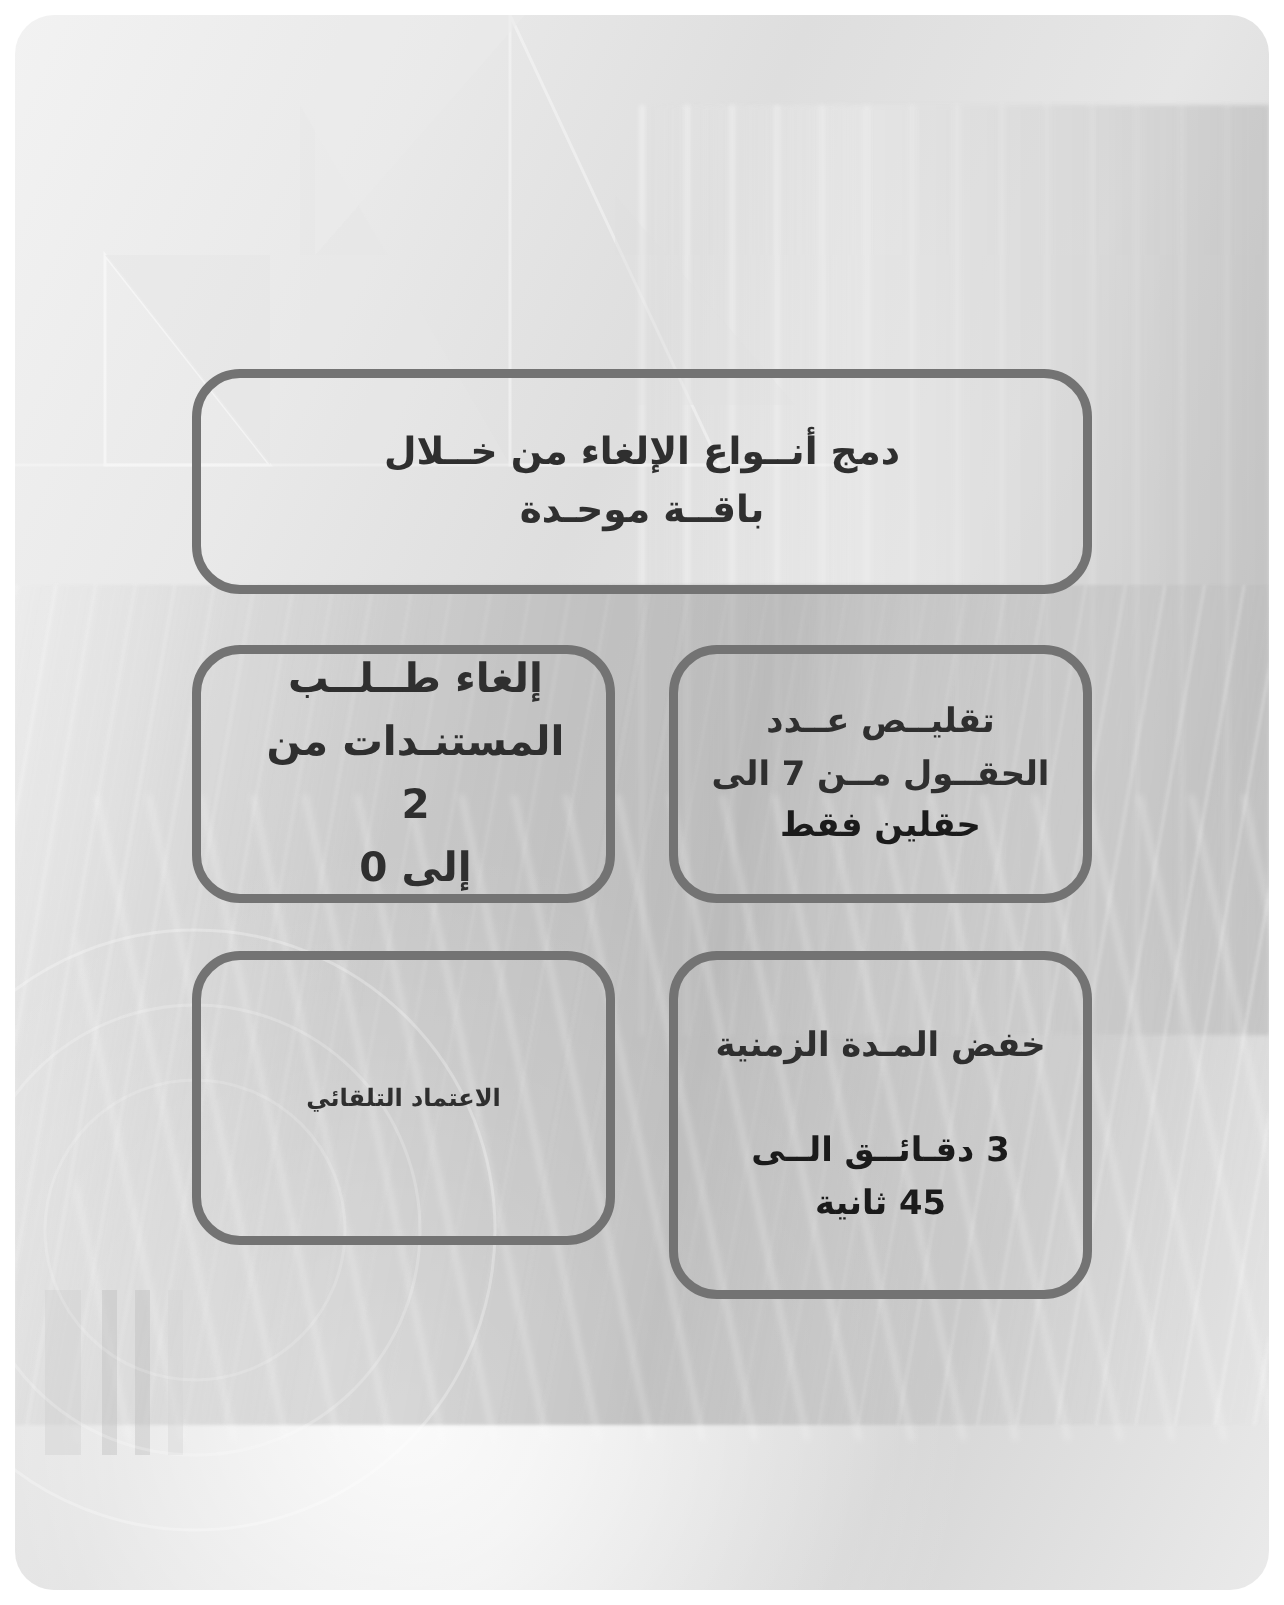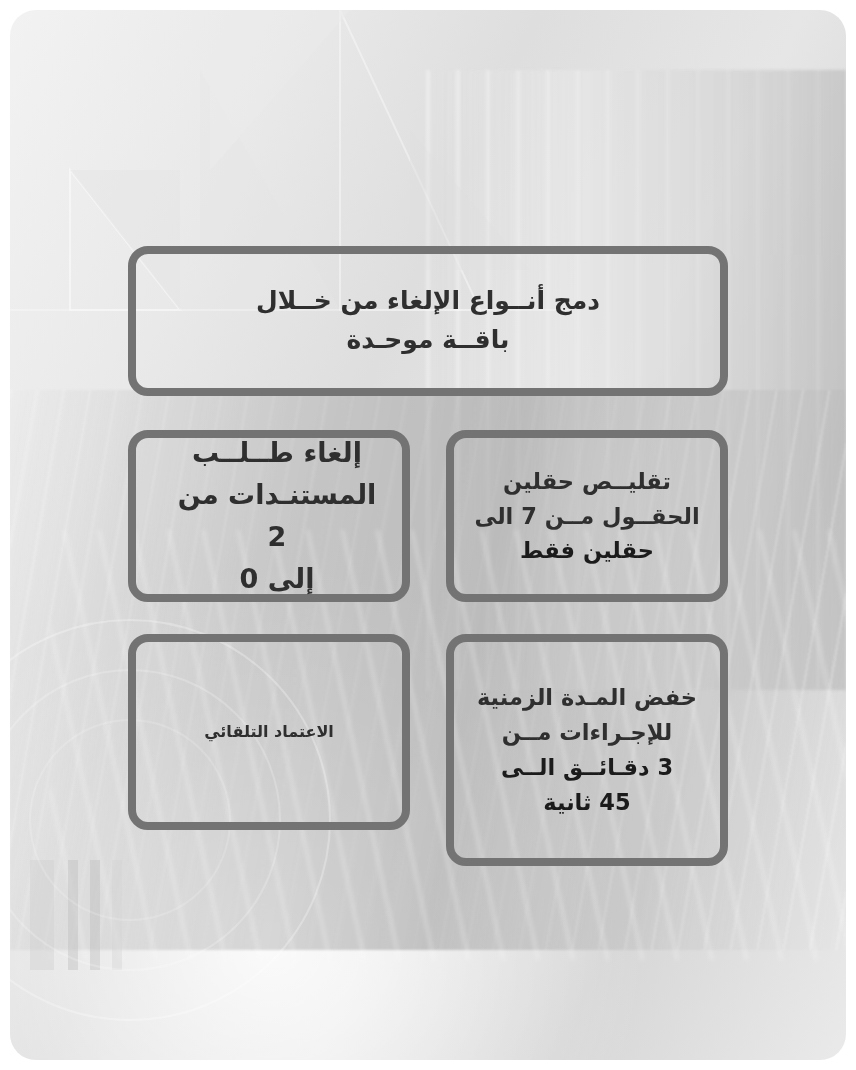--- a/index.html
+++ b/index.html
@@ -111,22 +111,22 @@
     position: absolute;
     left: 0;
     top: 0;
     width: 856px;
     height: 1070px;
   }
 
   .card {
     position: absolute;
     box-sizing: border-box;
-    border: 8px solid #737373;
-    border-radius: 20px;
+    border: 6px solid #737373;
+    border-radius: 32px;
     background: transparent;
     display: flex;
     align-items: center;
     justify-content: center;
     text-align: center;
     color: #2b2b2b;
     padding: 14px 20px;
   }
   .card p {
     margin: 0;
@@ -195,38 +195,38 @@
 
     <div class="card" id="card-top">
       <p>
         <span>دمج أنــواع الإلغاء من خــلال</span><br>
         <span>باقــة موحـدة</span>
       </p>
     </div>
 
     <div class="card" id="card-fields">
       <p>
-        <span>تقليــص حقلين</span><br>
+        <span>تقليــص عــدد</span><br>
         <span>الحقــول مــن 7 الى</span><br>
         <span class="b">حقلين فقط</span>
       </p>
     </div>
 
     <div class="card" id="card-docs">
       <p>
         <span>إلغاء طــلــب</span><br>
         <span>المستنـدات من 2</span><br>
         <span>إلى 0</span>
       </p>
     </div>
 
     <div class="card" id="card-time">
       <p>
         <span>خفض المـدة الزمنية</span><br>
-        <span>للإجـراءات مــن</span><br>
+        <br>
         <span class="b">3 دقـائــق الــى</span><br>
         <span class="b">45 ثانية</span>
       </p>
     </div>
 
     <div class="card" id="card-auto">
       <p>
         <span>الاعتماد التلقائي</span>
       </p>
     </div>

